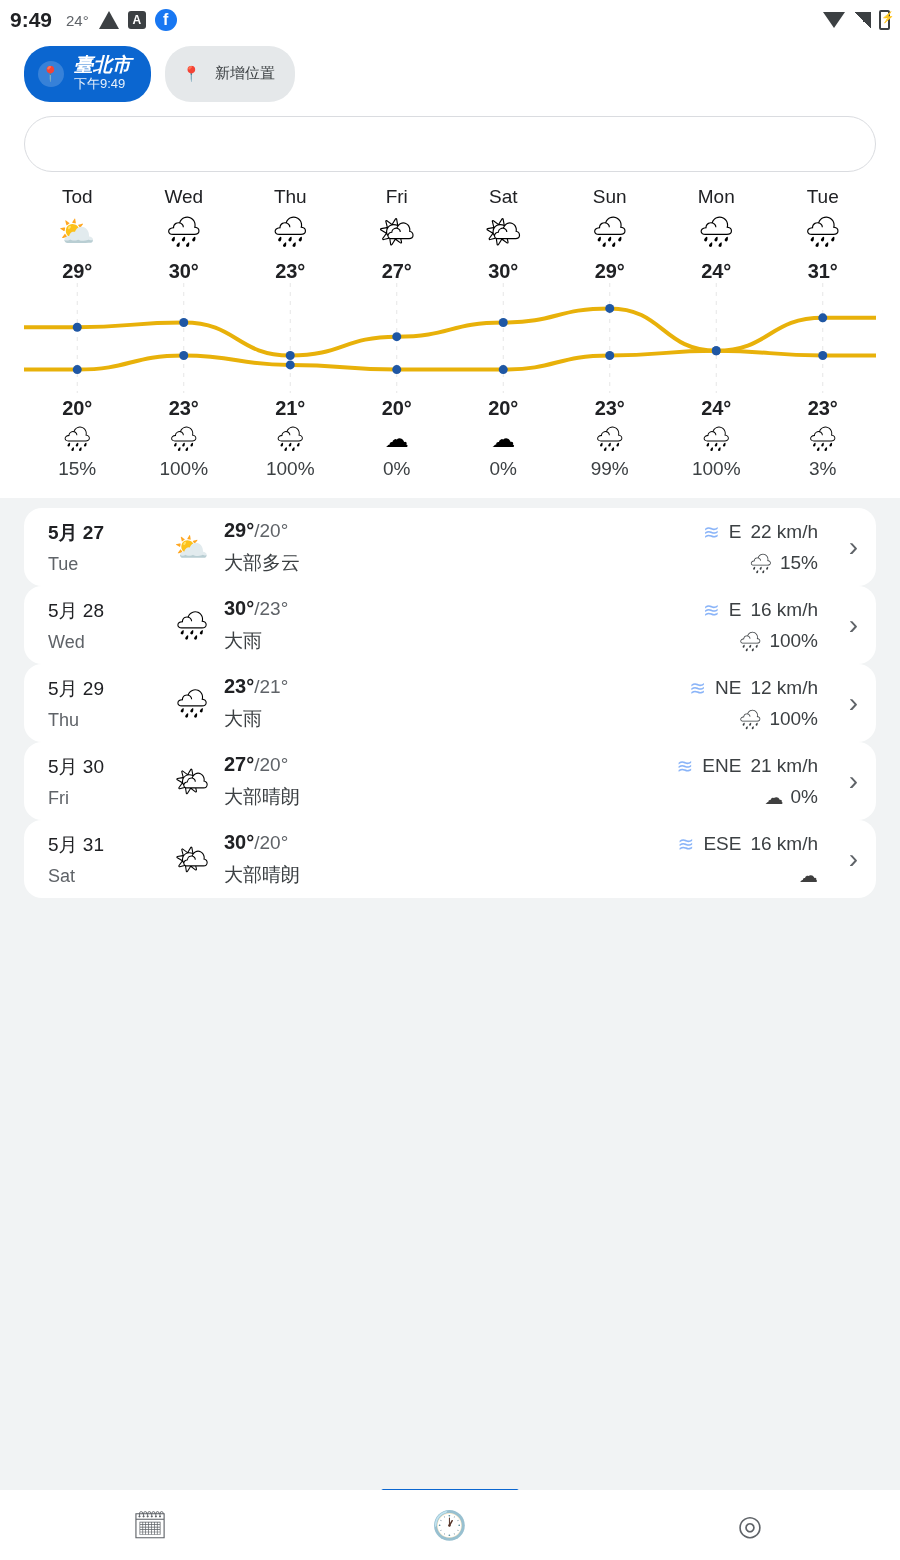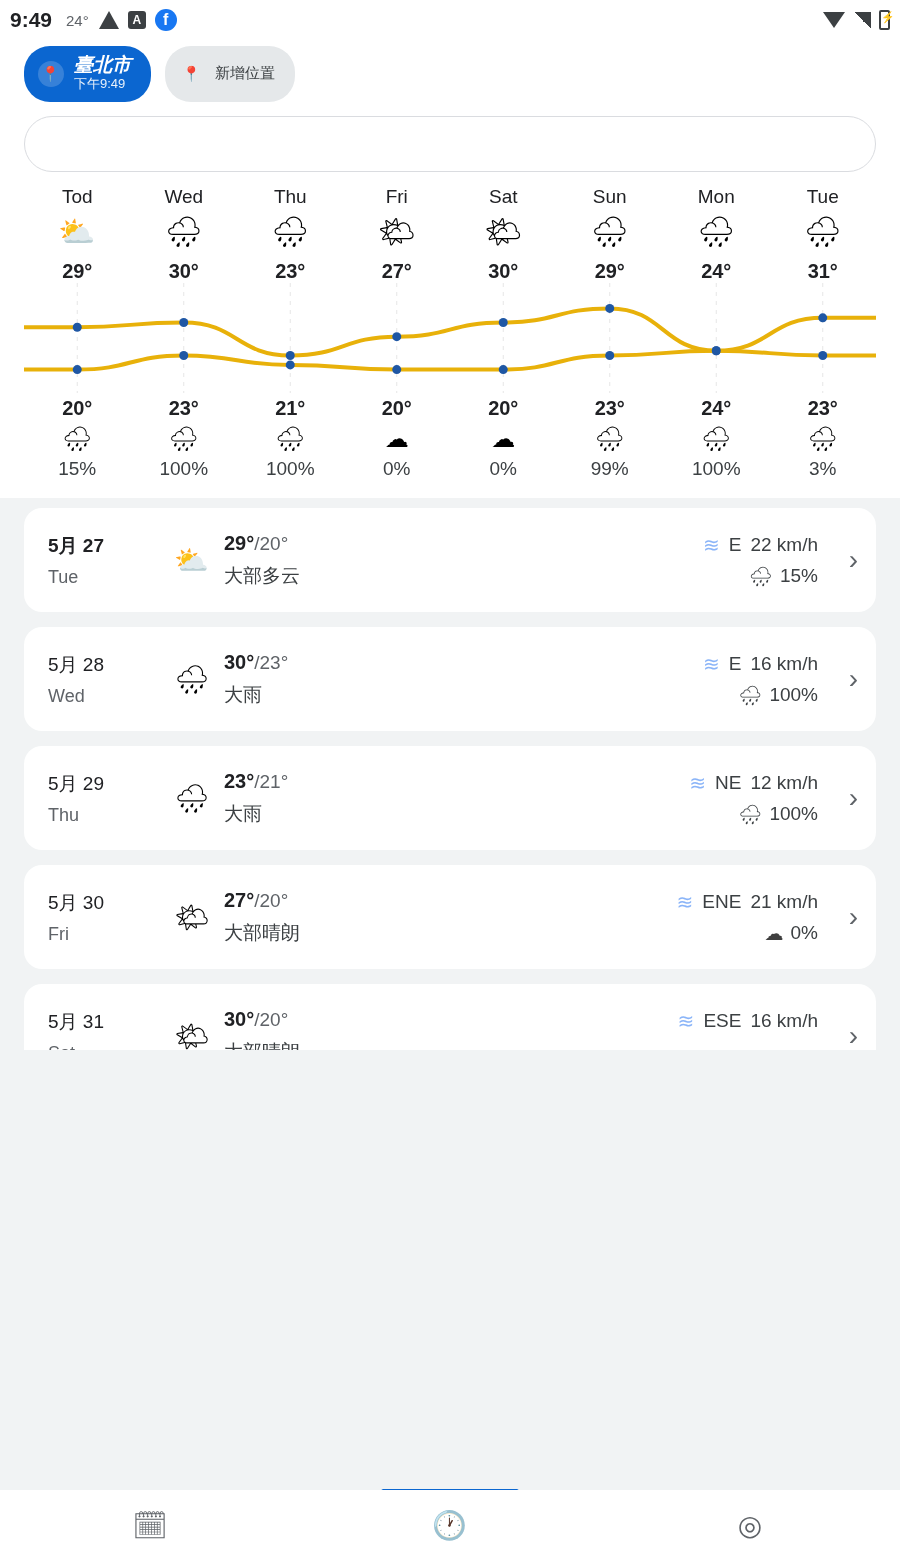--- a/index.html
+++ b/index.html
@@ -65,21 +65,21 @@
   .d-hi { font-size: 20px; font-weight: 700; color: #202124; padding-top: 6px; }
   .d-lo { font-size: 20px; font-weight: 700; color: #202124; padding-top: 4px; }
   .d-rainicon { font-size: 24px; line-height: 1.6; }
   .d-pop { font-size: 19px; color: #3c4043; }
   .graph { height: 110px; position: relative; }
   .graph svg { position: absolute; inset: 0; width: 100%; height: 100%; }
 
   
   .list { padding: 10px 24px 0; height: 552px; overflow: hidden; }
   .lrow {
-    background: #fff; border-radius: 18px; height: 104px; margin-bottom: 15px;
+    background: #fff; border-radius: 18px; height: 78px; 
     display: flex; align-items: center; padding: 0 18px 0 24px;
   }
   .lcol-date { width: 112px; }
   .lcol-date .ld1 { font-size: 19px; color: #202124; font-weight: 700; }
   .lcol-date .ld1.light { font-weight: 400; }
   .lcol-date .ld2 { font-size: 18px; color: #5f6368; padding-top: 8px; }
   .lcol-ico { width: 64px; font-size: 28px; text-align: center; }
   .lcol-mid { flex: 1; }
   .lcol-mid .ltemp { font-size: 19px; color: #5f6368; }
   .lcol-mid .ltemp b { color: #202124; font-size: 20px; }

